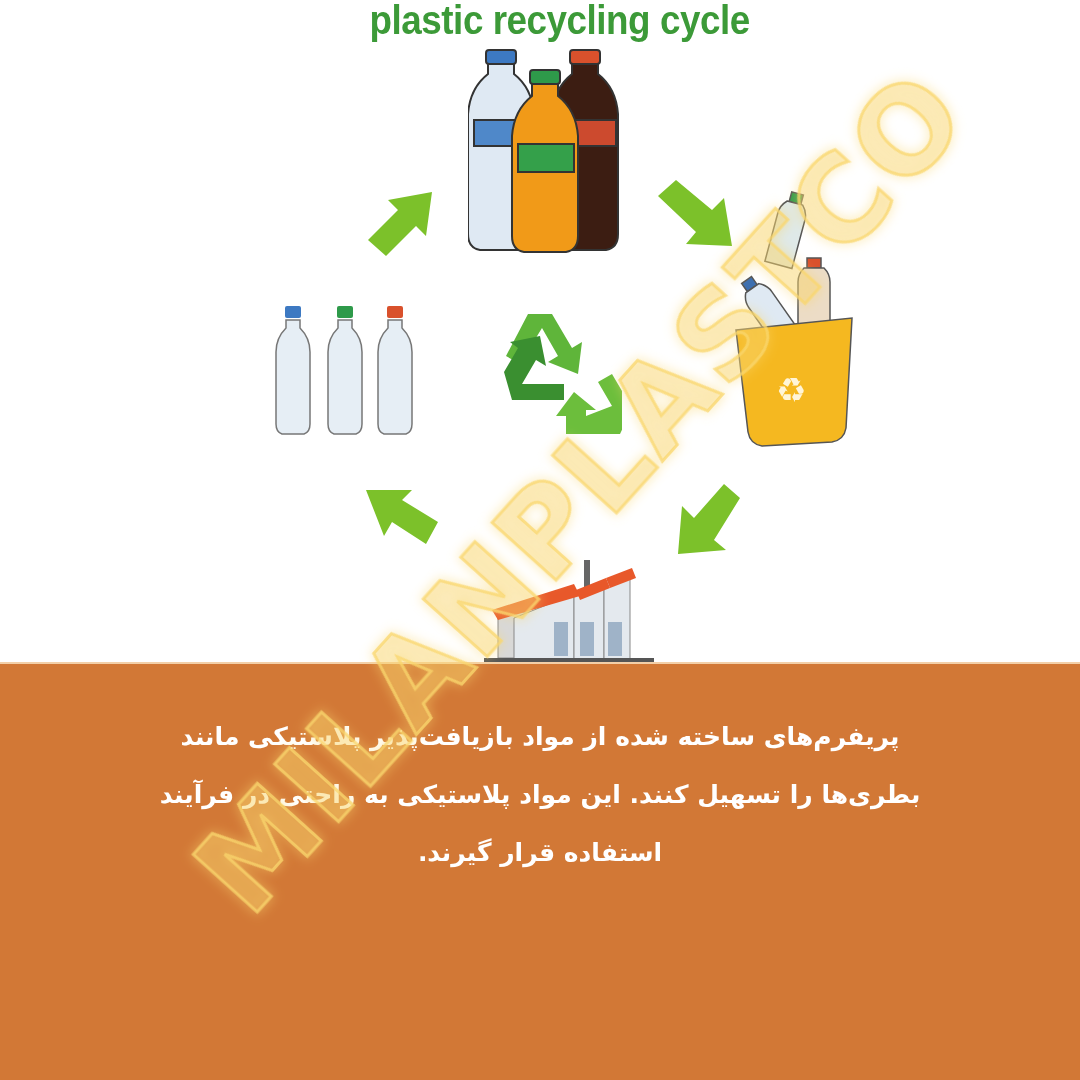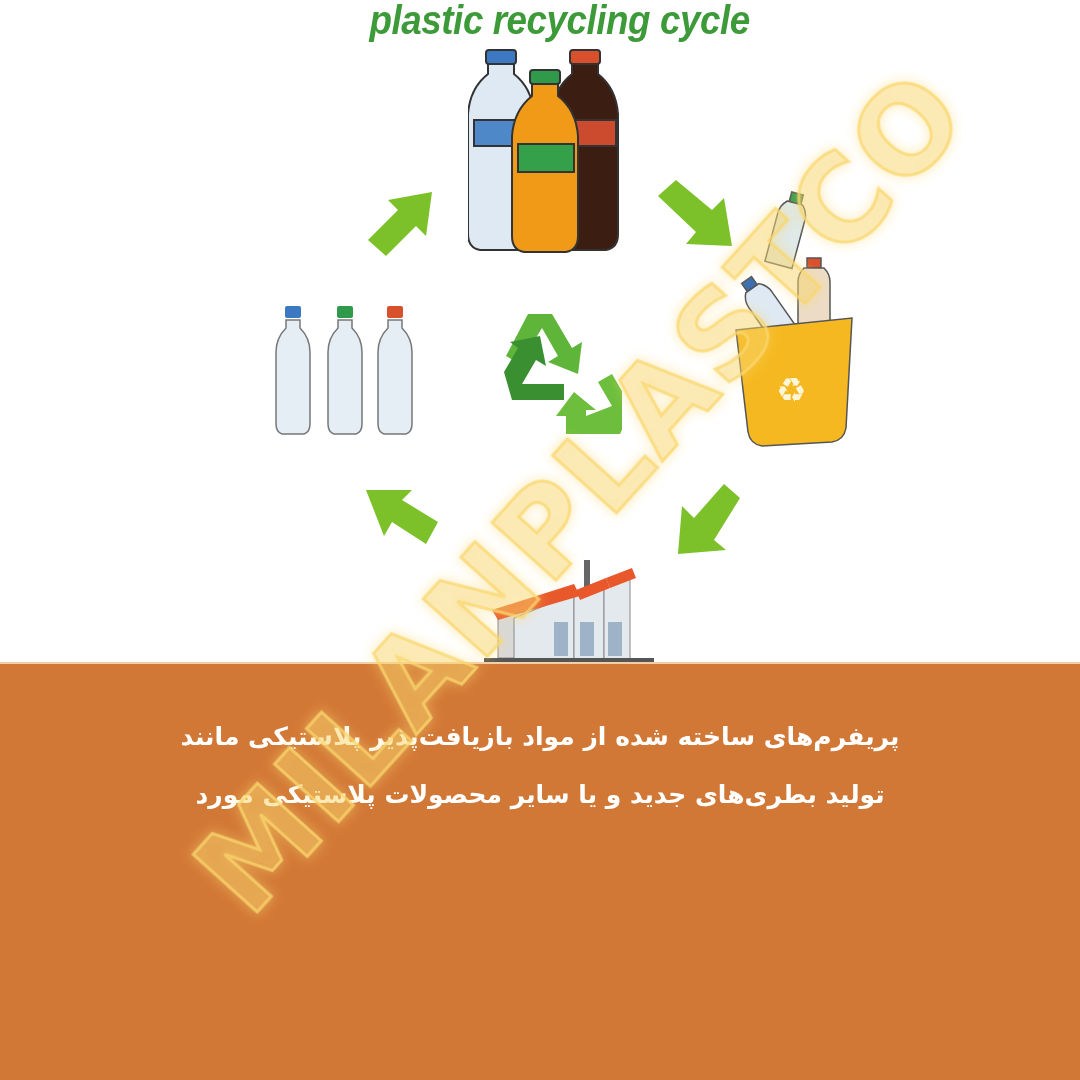--- a/index.html
+++ b/index.html
@@ -1,17 +1,17 @@
 <!DOCTYPE html>
 <html><head>
 <meta charset="utf-8">
 <style>
   html, body { margin: 0; padding: 0; }
   body { width: 1080px; height: 1080px; position: relative; overflow: hidden; background: #ffffff; font-family: "DejaVu Sans", sans-serif; }
-  .top { position: absolute; left: 0; top: 0; width: 988px; height: 662px; background: #ffffff; overflow: hidden; font-style: italic; }
+  .top { position: absolute; left: 0; top: 0; width: 988px; height: 662px; background: #ffffff; overflow: hidden; }
   .title { position: absolute; left: 0; width: 1080px; top: -2px; text-align: center; color: #3c9a38; font-family: "Liberation Sans", sans-serif; font-weight: bold; font-size: 40px; letter-spacing: -0.5px; transform: scaleX(0.92); transform-origin: 578px 0; padding-left: 36px; box-sizing: border-box; }
   .illus { position: absolute; }
   .band { position: absolute; left: 0; top: 662px; width: 1080px; height: 418px; background: #d27836; border-top: 2px solid #f3cfa8; box-sizing: border-box; }
   .para { position: absolute; left: 30px; right: 30px; top: 708px; direction: rtl; text-align: center; color: #ffffff; font-family: "DejaVu Sans", sans-serif; font-weight: bold; font-size: 25px; line-height: 58px; }
   .para span { display: block; white-space: nowrap; }
   .watermark { position: absolute; left: 0; top: 0; width: 1080px; height: 1080px; pointer-events: none; }
 </style>
 </head>
 <body>
 
@@ -94,21 +94,22 @@
   </svg>
   <svg class="illus" style="left:364px;top:488px" width="80" height="70" viewBox="0 0 80 70">
     <path d="M2 2 l46 0 l-10 10 l36 22 l-12 22 l-34 -22 l-8 14z" fill="#7cc12a"></path>
   </svg>
 </div>
 
 <div class="band"></div>
 
 <div class="para">
   <span>پریفرم‌های ساخته شده از مواد بازیافت‌پذیر پلاستیکی مانند</span>
-  <span>تولید بطری‌های جدید و یا سایر محصولات پلاستیکی مورد</span>
+  <span>بطری‌ها را تسهیل کنند. این مواد پلاستیکی به راحتی در فرآیند</span>
+  <span>استفاده قرار گیرند.</span>
 </div>
 
 <svg class="watermark" viewBox="0 0 1080 1080">
   <defs>
     <filter id="glow" x="-20%" y="-20%" width="140%" height="140%">
       <feGaussianBlur stdDeviation="6" result="b"></feGaussianBlur>
       <feMerge>
           <feMergeNode in="b"></feMergeNode>
           <feMergeNode in="SourceGraphic"></feMergeNode>
         </feMerge>

